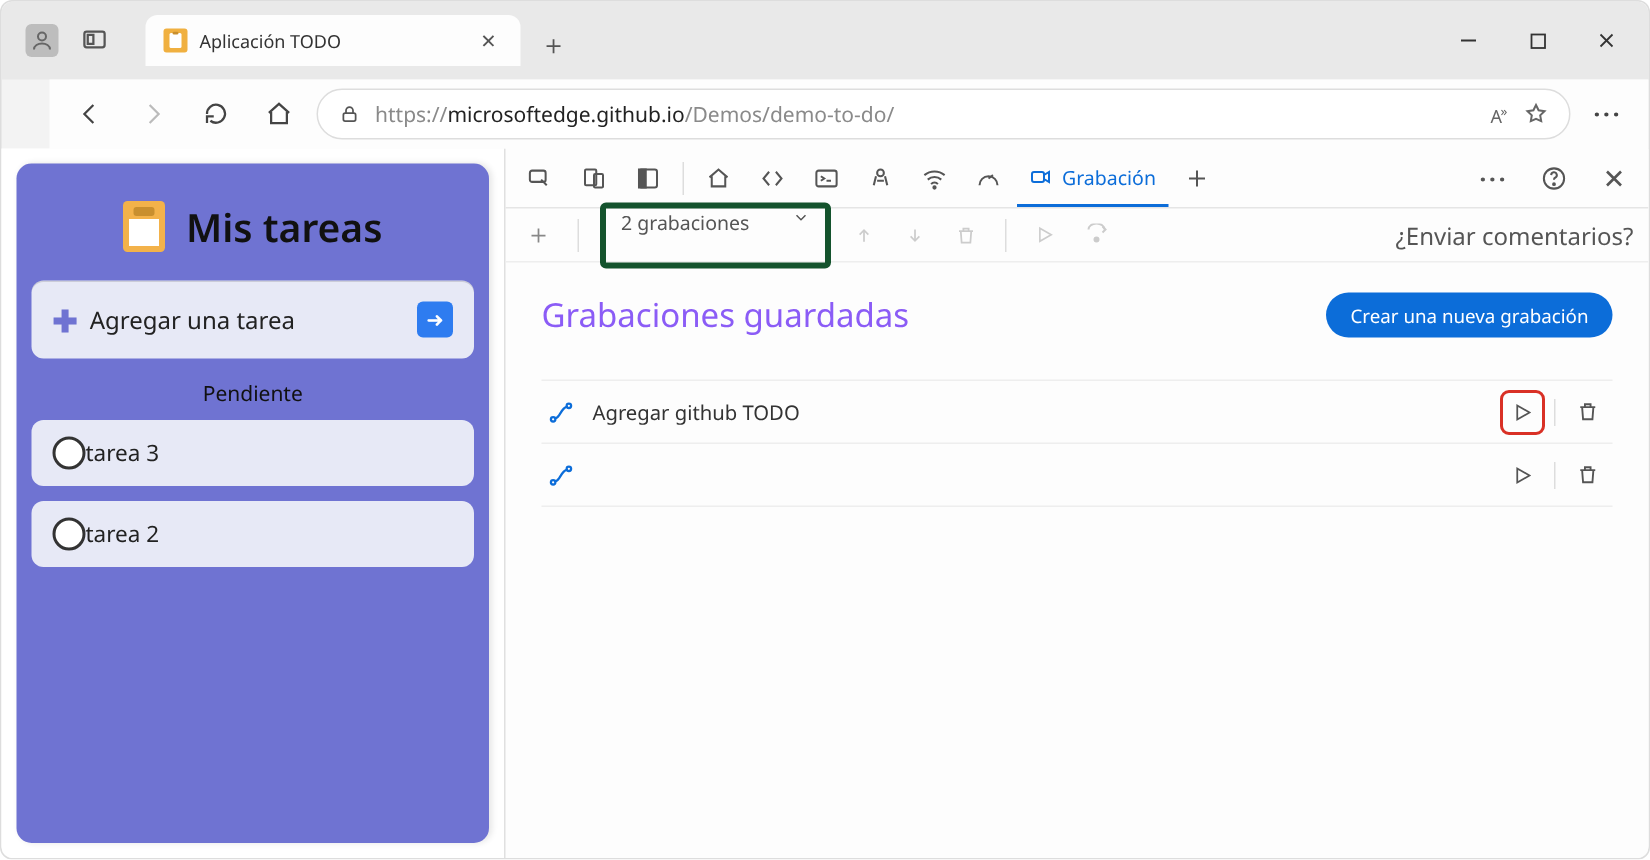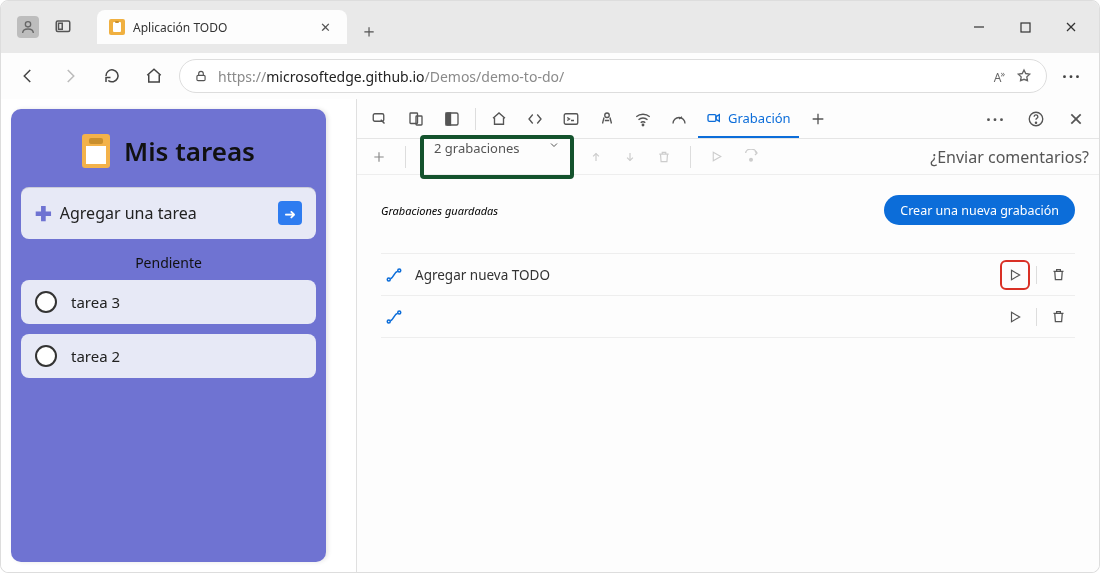--- a/index.html
+++ b/index.html
@@ -13,61 +13,61 @@
   .tb-workspaces { width: 20px; height: 20px; color:#555; display:flex; align-items:center; justify-content:center;}
   .tabs { display: flex; align-items: flex-end; height: 100%; margin-left: 10px; }
   .tab { height: 34px; background: #fdfdfd; border-radius: 8px 8px 0 0; display: flex; align-items: center; padding: 0 12px; min-width: 250px; gap: 8px; font-size: 12px; color: #333; position:relative; }
   .tab-favicon { width: 16px; height: 16px; background:#f0b040; border-radius:2px; display:flex; align-items:center; justify-content:center; font-size:10px; color:#fff;}
   .tab-close { margin-left:auto; font-size: 13px; color:#555; padding:2px 4px; }
   .tab-add { width:28px; height:28px; margin-left:8px; display:flex; align-items:center; justify-content:center; color:#555; font-size:18px;}
   .tb-right { margin-left:auto; display:flex; gap:6px; padding-right:8px; }
   .wbtn { width: 40px; height: 32px; display:flex; align-items:center; justify-content:center; color:#333; font-size:14px;}
 
   
-  .addrbar { height: 46px; background: #fdfdfd; display:flex; align-items:center; padding: 0 10px; gap: 8px; }
+  .addrbar { height: 46px; background: #fdfdfd; display:flex; align-items:center; padding: 0 10px; gap: 8px; margin-left: 32px; }
   .nav-btn { width:34px; height:34px; display:flex; align-items:center; justify-content:center; color:#444; border-radius:6px;}
   .nav-btn.disabled { color:#bbb; }
   .addr { flex:1; height: 34px; border:1px solid #ddd; border-radius: 20px; background:#fff; display:flex; align-items:center; padding:0 14px; gap:10px; color:#555; font-size:14px; }
   .addr .url-host { color:#8a8a8a; }
   .addr .url-black { color:#222; }
   .addr-icons { margin-left:auto; display:flex; gap:12px; align-items:center; color:#666; }
 
   
   .content { flex:1; display:flex; background:#fff; border-radius: 0 0 8px 8px; overflow:hidden;}
   
   .app { width: 335px; background:#fff; padding:10px; }
   .app-card { background:#6f73d2; color:#fff; border-radius:10px; padding:10px 10px 14px 10px; height: 100%; box-shadow: 2px 0 4px rgba(0,0,0,0.1); }
   .app-title { display:flex; align-items:center; justify-content:center; gap:14px; padding: 14px 0 18px 0; font-size:26px; font-weight:600; color:#111;}
   .app-title .clip { width:28px; height:34px; background:#f3b24a; border-radius:3px; position:relative; display:flex; justify-content:center;}
   .app-title .clip::before{content:""; position:absolute; top:4px; width:14px; height:6px; background:#c98f2e; border-radius:2px;}
   .app-title .clip::after{content:""; position:absolute; top:12px; width:20px; height:18px; background:#fff;}
   .add-row { background:#e7e9f6; border-radius:8px; height:52px; display:flex; align-items:center; padding:0 14px; color:#222; font-size:16px; box-shadow:0 1px 0 rgba(0,0,0,0.12) inset; }
   .add-row .plus{ color:#6f73d2; font-weight:700; font-size:20px; margin-right:8px;}
   .add-row .go{ margin-left:auto; width:24px; height:24px; background:#2e7cf0; border-radius:4px; display:flex; align-items:center; justify-content:center; color:#fff; font-size:14px;}
   .section-label { text-align:center; font-size:14px; color:#111; padding:14px 0 8px 0;}
-  .task { background:#e7e9f6; border-radius:8px; height:44px; display:flex; align-items:center; padding:0 14px; color:#222; font-size:15px; margin-bottom:10px; gap:14px;}
+  .task { background:#e7e9f6; border-radius:8px; height:44px; display:flex; align-items:center; padding:0 14px; color:#222; font-size:15px; margin-bottom:10px; }
   .task .circle { width:22px; height:22px; border:2px solid #333; border-radius:50%; background:#fff;}
   
   
-  .devtools { flex:1; display:flex; flex-direction:column; border-left:1px solid #e0e0e0; background:#fdfdfd;margin-left:20px;}
+  .devtools { flex:1; display:flex; flex-direction:column; border-left:1px solid #e0e0e0; background:#fdfdfd;}
   .dt-tabs { height:40px; display:flex; align-items:center; padding:0 6px; gap:2px; border-bottom:1px solid #e5e5e5;}
   .dt-icon { width:34px; height:34px; display:flex; align-items:center; justify-content:center; color:#555; border-radius:4px;}
   .dt-sep { width:1px; height:22px; background:#ddd; margin:0 4px;}
   .dt-tab-active { display:flex; align-items:center; gap:6px; height:38px; padding:0 8px; color:#0c6dd9; border-bottom:2px solid #0c6dd9; font-size:13px;}
   .dt-right { margin-left:auto; display:flex; align-items:center; gap:6px;}
   
   .dt-toolbar { height:36px; display:flex; align-items:center; padding:0 10px; gap:10px; border-bottom:1px solid #eee; font-size:13px; color:#555;}
   .dd { display:flex; gap:28px; border:4px solid #14532d; border-radius:4px; height:44px; padding:0 10px;}
   .tb-ico { width:24px; height:24px; display:flex; align-items:center; justify-content:center; color:#888;}
   .tb-ico.dim { color:#ccc;}
   .feedback { margin-left:auto; color:#555; font-size:16px;}
   
   .dt-body { padding: 20px 24px; flex:1; position:relative;}
   .dt-head { display:flex; align-items:center; justify-content:space-between; margin-bottom:28px;}
-  .dt-h1 { font-size:11px; color:#000000; font-weight:400;font-style:italic;}
+  .dt-h1 { font-size:22px; color:#8b5cf6; font-weight:400;}
   .new-btn { background:#0c6dd9; color:#fff; border:none; height:30px; padding:0 16px; border-radius:16px; font-size:12.5px;}
   
   .rec-list { border-top:1px solid #eee;}
   .rec-row { display:flex; align-items:center; height:42px; border-bottom:1px solid #eee; gap:12px; padding:0 4px;}
   .rec-ico { color:#0c6dd9; font-size:16px; display:flex;}
   .rec-name { font-size:13.5px; color:#333;}
   .rec-actions { margin-left:auto; display:flex; align-items:center; gap:8px;}
   .act { width:26px; height:26px; display:flex; align-items:center; justify-content:center; color:#555; border-radius:4px;}
   .act-sep{ width:1px; height:18px; background:#ddd;}
   .highlight { outline:2px solid #d93025; outline-offset:0px;}
@@ -351,21 +351,21 @@
         </div>
         <div class="rec-list">
           <div class="rec-row">
             <span class="rec-ico">
                 <svg width="18" height="18" viewBox="0 0 24 24" fill="none" stroke="#0c6dd9" stroke-width="2">
                   <circle cx="5" cy="18" r="2"></circle>
                   <circle cx="19" cy="6" r="2"></circle>
                   <path d="M7 17c4 0 5-9 10-10"></path>
                 </svg>
               </span>
-            <span class="rec-name">Agregar nueva TODO</span>
+            <span class="rec-name">Agregar github TODO</span>
             <div class="rec-actions">
               <div class="act highlight">
                   <svg width="14" height="14" viewBox="0 0 24 24" fill="none" stroke="currentColor" stroke-width="2">
                     <path d="M6 4l14 8-14 8z"></path>
                   </svg>
                 </div>
               <span class="act-sep"></span>
               <div class="act">
                   <svg width="15" height="15" viewBox="0 0 24 24" fill="none" stroke="currentColor" stroke-width="2">
                     <path d="M4 7h16"></path>

